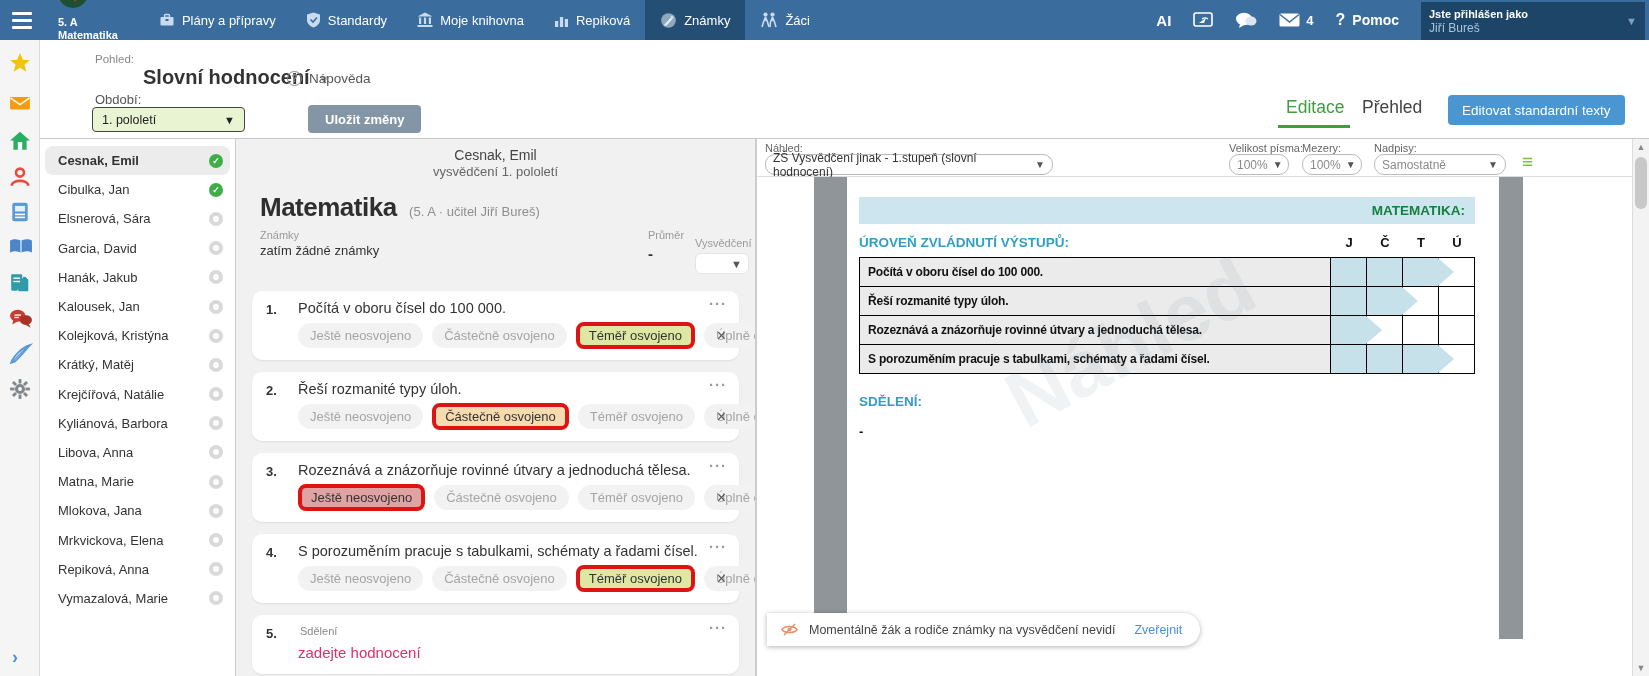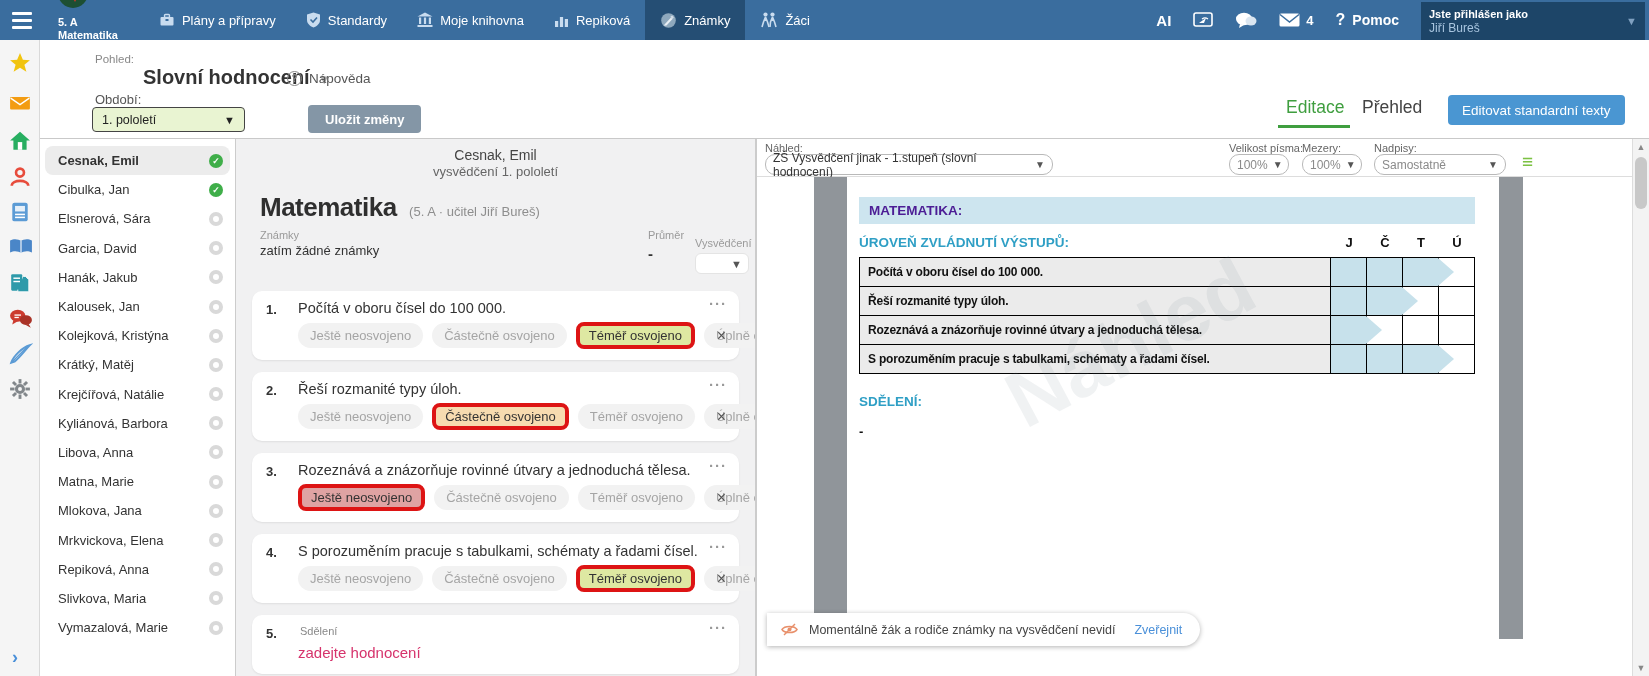--- a/index.html
+++ b/index.html
@@ -102,21 +102,21 @@
   .pv-head { position:absolute; left:0; top:0; right:17px; height:38px; border-bottom:1px solid #ddd; background:#fff; }
   .pv-lab { position:absolute; top:3px; font-size:11px; color:#666; }
   .pv-sel { position:absolute; top:15px; height:21px; background:#fff; border:1px solid #b9b9b9; border-radius:10px; display:flex; align-items:center; padding:0 7px; font-size:12px; color:#333; cursor:pointer; }
   .pv-sel .caret { margin-left:auto; font-size:10px; color:#555; padding-left:5px; }
   .pv-sel.gray { color:#8a8a8a; }
   .lines-icon { position:absolute; left:765px; top:13px; color:#7cc143; font-size:19px; font-weight:bold; cursor:pointer; line-height:1; }
   .viewport { position:absolute; left:0; top:38px; right:17px; bottom:0; background:#fff; overflow:hidden; }
   .doc-gray { position:absolute; left:57px; top:0; width:709px; height:462px; background:#90959a; }
   .doc-page { position:absolute; left:90px; top:0; width:652px; height:462px; background:#fff; padding:20px 24px 0 12px; overflow:hidden; }
   .watermark { position:absolute; left:150px; top:120px; font-size:80px; font-weight:bold; color:rgba(110,125,140,0.10); transform:rotate(-28deg); pointer-events:none; white-space:nowrap; }
-  .doc-subject { background:#cde5ef; font-weight:bold; font-size:13.5px; color:#4c1d95; padding:6px 10px; }
+  .doc-subject { background:#cde5ef; font-weight:bold; font-size:13.5px; color:#15803d; padding:6px 10px;text-align:right; }
   .doc-section-row { display:flex; align-items:center; margin-top:11px; }
   .doc-section-title { flex:1; color:#2f9fc5; font-weight:bold; font-size:13.5px; }
   .colheads { display:flex; width:144px; }
   .col-h { width:36px; text-align:center; font-weight:bold; font-size:13px; color:#111; }
   table.outcomes { border-collapse:collapse; width:100%; margin-top:7px; table-layout:fixed; }
   table.outcomes td { border:1px solid #000; height:29px; }
   td.lbl { background:#ebebeb; font-weight:bold; font-size:12px; color:#111; padding:0 8px; letter-spacing:-0.2px; }
   td.lvl { width:36px; position:relative; }
   td.lvl.filled { background:#c7e1eb; }
   td.lvl.arrow::after { content:""; position:absolute; right:-16px; top:50%; transform:translateY(-50%); border-left:16px solid #c7e1eb; border-top:14px solid transparent; border-bottom:14px solid transparent; z-index:3; }
@@ -374,24 +374,20 @@
         <div class="stu">
     <span class="nm">Mlokova, Jana</span>
     <span class="st-ic st-none"></span>
   </div>
         <div class="stu">
     <span class="nm">Mrkvickova, Elena</span>
     <span class="st-ic st-none"></span>
   </div>
         <div class="stu">
     <span class="nm">Repiková, Anna</span>
-    <span class="st-ic st-none"></span>
-  </div>
-        <div class="stu">
-    <span class="nm">Slivkova, Maria</span>
     <span class="st-ic st-none"></span>
   </div>
         <div class="stu">
     <span class="nm">Vymazalová, Marie</span>
     <span class="st-ic st-none"></span>
   </div>
       </div>
   </aside>
 
   <main class="editor">

